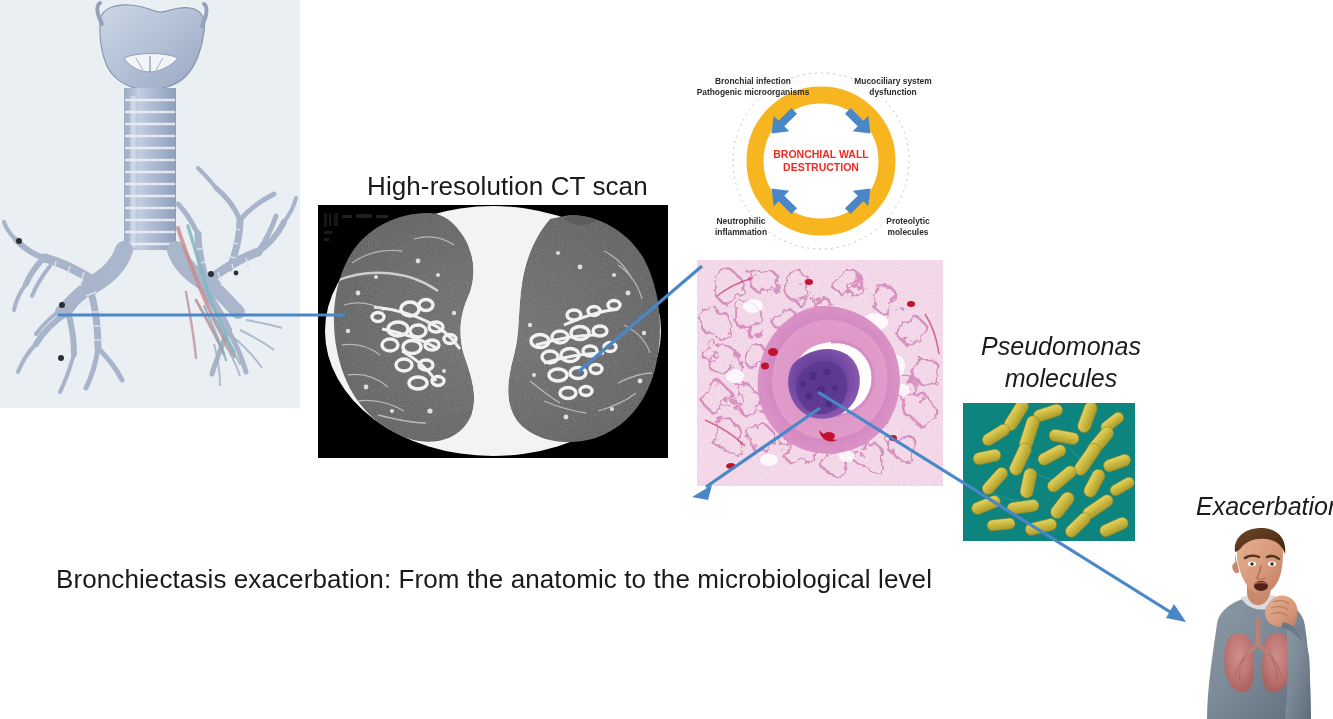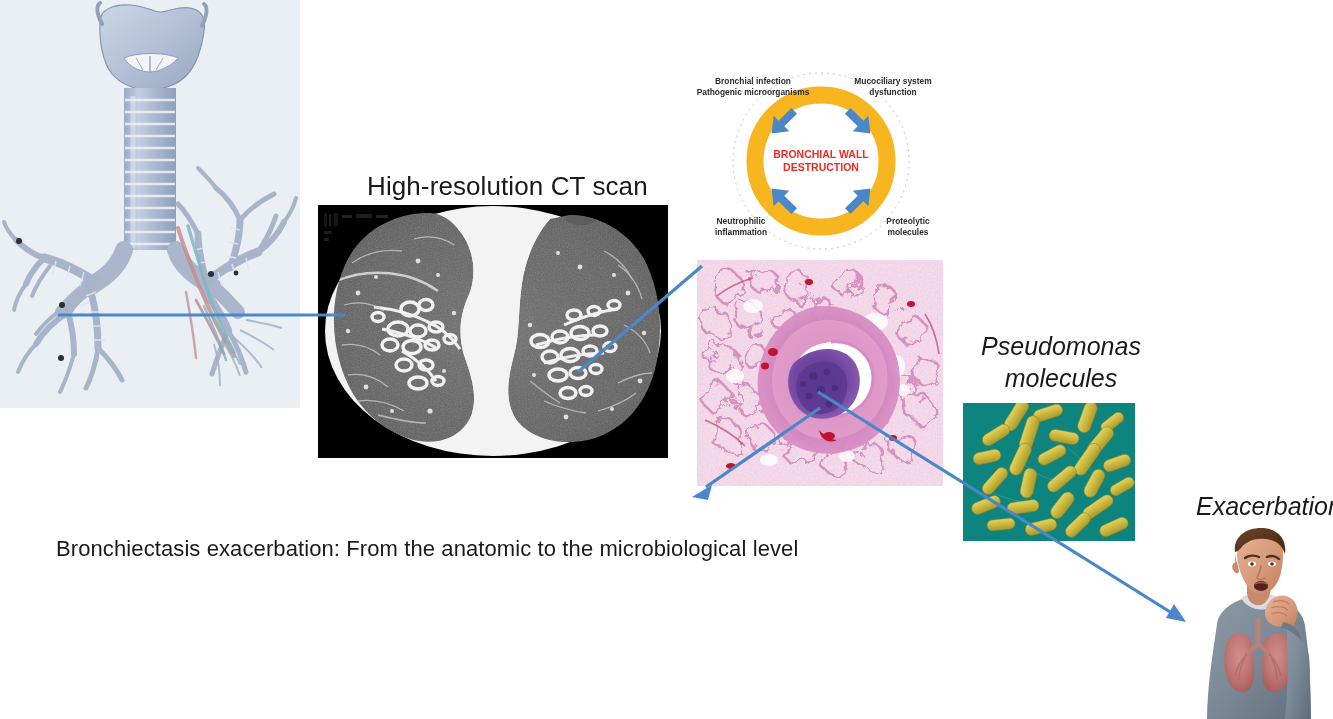--- a/index.html
+++ b/index.html
@@ -82,22 +82,22 @@
     left: 963px; top: 330px;
     width: 196px; text-align: center;
     font-size: 25px; font-style: italic; line-height: 1.28;
     white-space: normal;
   }
   #exacerbation-label {
     left: 1196px; top: 492px;
     font-size: 25px; font-style: italic;
   }
   #caption {
-    left: 56px; top: 536px;
-    font-size: 22px; letter-spacing: .1px; text-align: center;
+    left: 56px; top: 564px;
+    font-size: 26px; letter-spacing: .1px; text-align: center;
   }
 </style>
 </head>
 <body>
 
 <div id="slide">
 
   <div class="panel" id="anatomy-panel">
     <svg id="anatomy-svg" viewBox="0 0 300 408" preserveAspectRatio="none">
       <defs>

